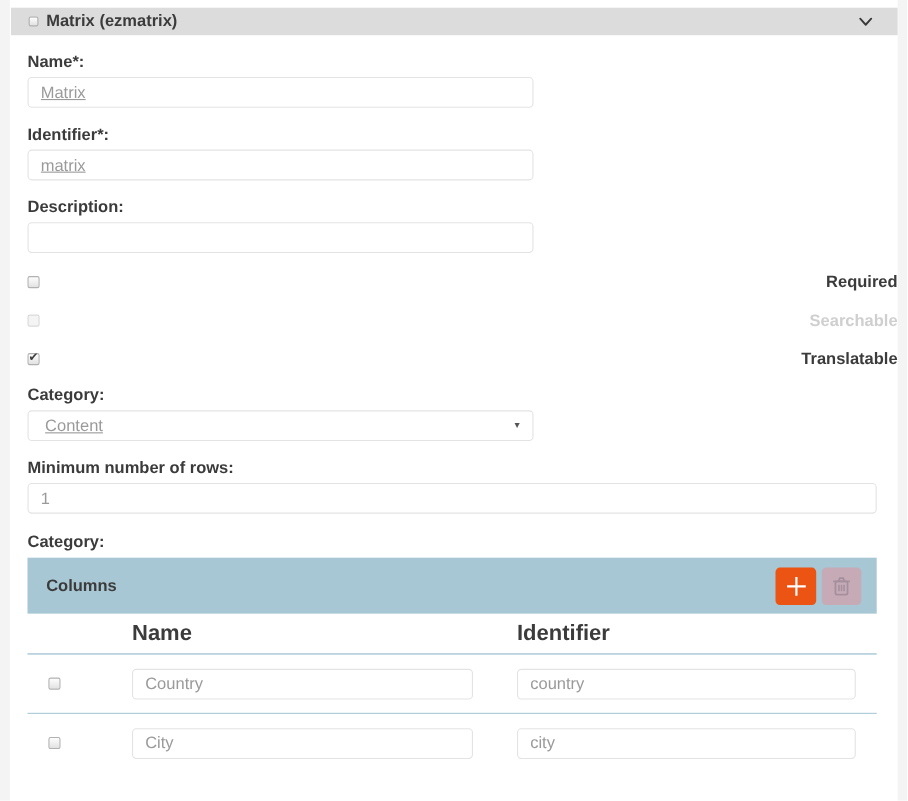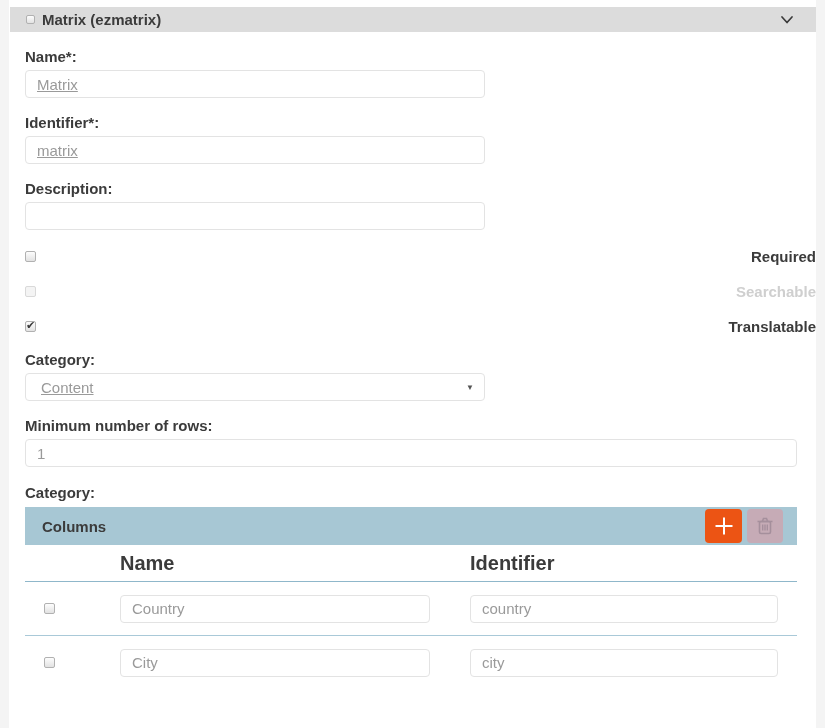--- a/index.html
+++ b/index.html
@@ -59,21 +59,21 @@
   }
   .sel .sel-value{color:#9a9a9a;font-size:15px;}
   .sel .arrow{
     position:absolute;right:10px;top:50%;transform:translateY(-50%);
     font-size:8px;color:#555;
   }
 
   
   .columns-box{margin-top:6px;width:772px;}
   .columns-bar{
-    height:38px;background:#a7c7d4;display:flex;align-items:center;
+    height:51px;background:#a7c7d4;display:flex;align-items:center;
     padding:0 14px 0 17px;box-sizing:border-box;
   }
   .columns-bar .bar-title{font-size:15px;font-weight:bold;color:#3b3b3b;}
   .bar-buttons{margin-left:auto;display:flex;gap:5px;}
   .icon-btn{
     width:37px;height:34px;border:none;border-radius:4px;
     display:flex;align-items:center;justify-content:center;cursor:pointer;padding:0;
   }
   .icon-btn.add{background:#ec5414;}
   .icon-btn.del{background:#c6abb6;width:36px;cursor:default;}

